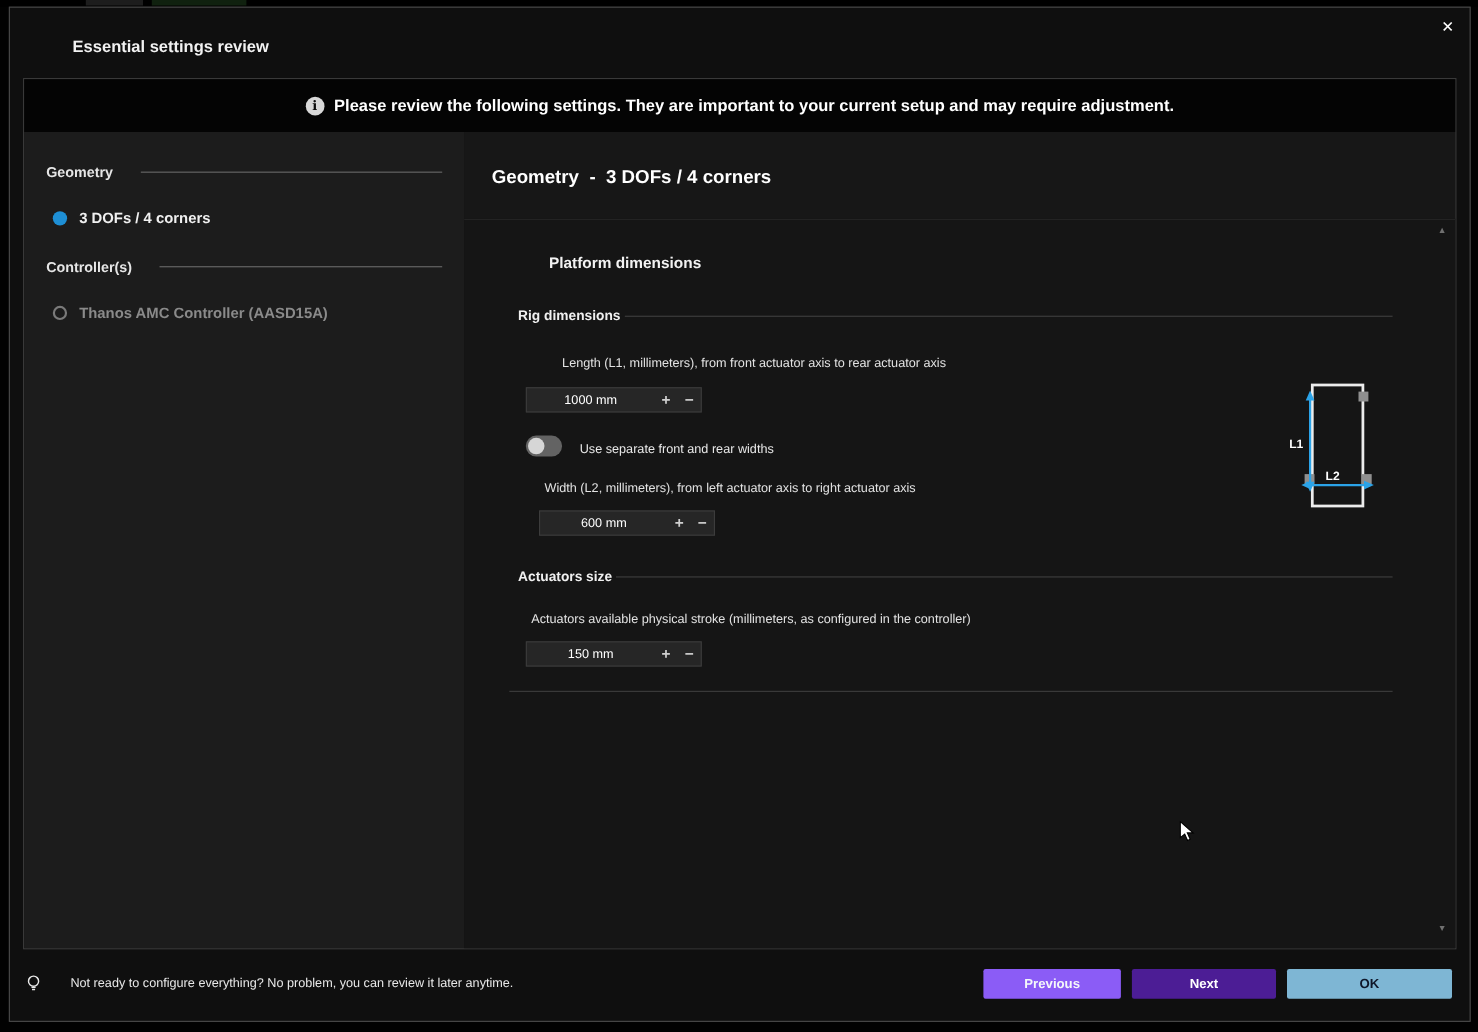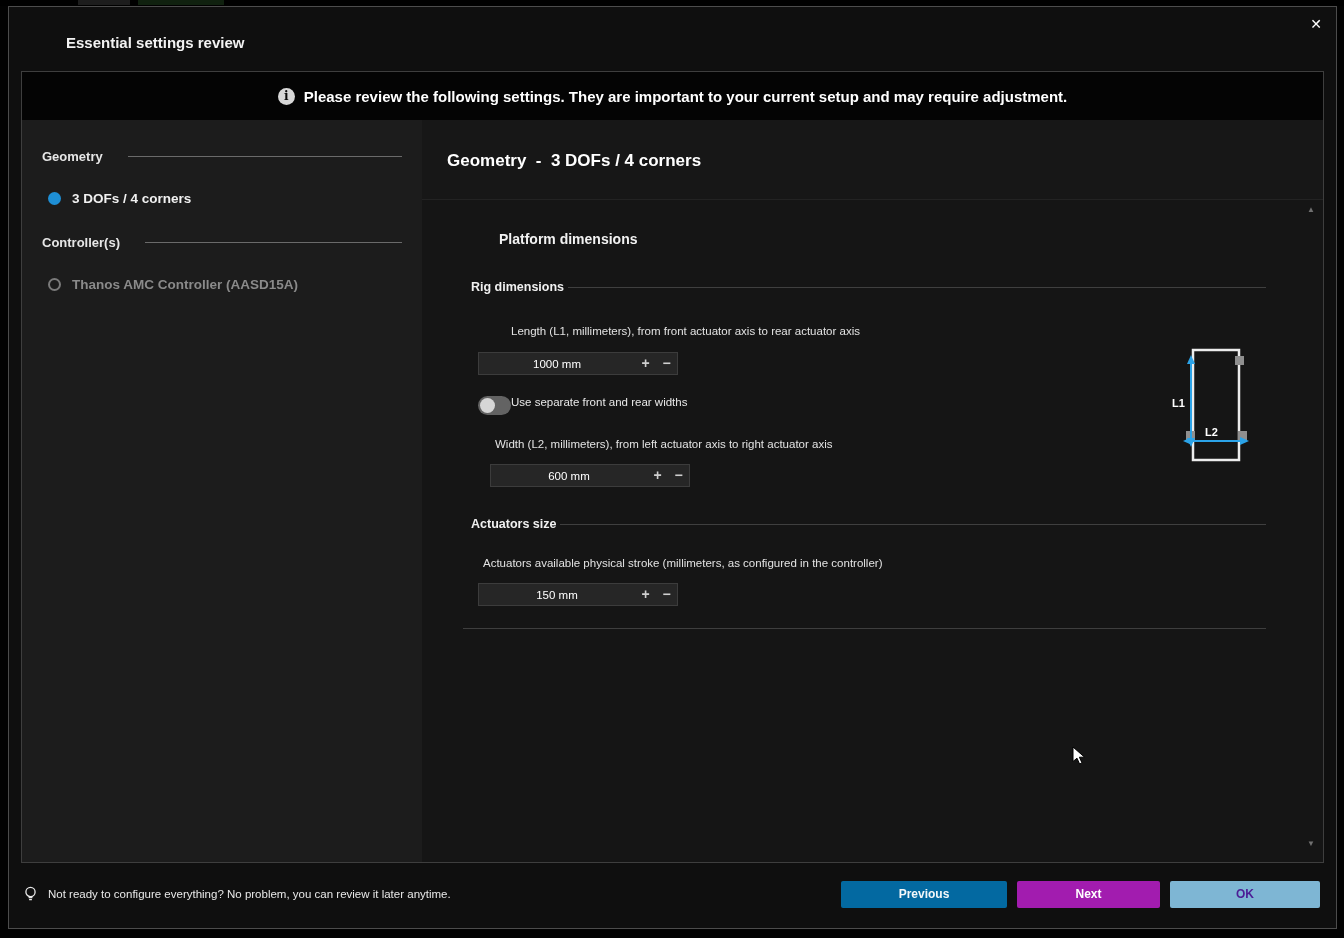--- a/index.html
+++ b/index.html
@@ -41,50 +41,50 @@
   .main-title { position:absolute; left:25px; top:31px; font-size:17px; font-weight:bold; color:#ffffff; white-space:pre; }
 
   .viewport { position:absolute; left:0; right:0; top:79px; bottom:0; background:#151515; border-top:1px solid #232323; }
 
   .section-title { position:absolute; left:39px; top:31px; font-size:14px; font-weight:bold; color:#f2f2f2;padding-left:38px; }
   .sub-header { position:absolute; display:flex; align-items:center; gap:4px; width:795px; left:49px; }
   .sub-header .hlabel { font-size:12.5px; font-weight:bold; color:#f0f0f0; white-space:nowrap; }
   .sub-header .rule { flex:1; height:1px; background:#3f3f3f; }
   .field-label { position:absolute; font-size:11.5px; color:#e2e2e2; white-space:nowrap; }
 
-  .spinner { position:absolute; width:200px; height:23px; background:#262626; border:1px solid #3c3c3c;
+  .spinner { position:absolute; width:160px; height:23px; background:#262626; border:1px solid #3c3c3c;
     display:flex; align-items:center; }
   .spin-value { flex:1; min-width:0; text-align:center; font-size:11.5px; color:#ffffff;
     background:transparent; border:none; outline:none; font-family:inherit; }
   .spin-btn { width:21px; flex:none; text-align:center; color:#cfcfcf; font-size:14px; font-weight:bold;
     line-height:21px; cursor:default; }
 
-  .toggle-row { position:absolute; display:flex; align-items:flex-start; gap:0; }
+  .toggle-row { position:absolute; display:flex; align-items:flex-end; gap:16px; }
   .toggle { width:33px; height:19px; border-radius:10px; background:#636363; position:relative; flex:none; }
   .toggle .knob { position:absolute; left:2px; top:2px; width:15px; height:15px; border-radius:50%; background:#d6d6d6; }
   .toggle-label { font-size:11.5px; color:#e8e8e8; white-space:nowrap; }
 
   .bottom-rule { position:absolute; left:41px; top:428px; width:803px; height:1px; background:#3e3e3e; }
 
   .diagram { position:absolute; left:745px; top:143px; }
 
   .scroll-arrow { position:absolute; right:6px; font-size:8px; color:#707070; width:12px; text-align:center; }
   .scroll-up { top:5px; }
   .scroll-down { bottom:14px; }
 
   .footer { position:absolute; left:12px; top:856px; width:1305px; height:62px;
     display:flex; align-items:center; }
-  .hint { display:flex; align-items:center; gap:10px; margin-left:2px; }
+  .hint { display:flex; align-items:center; gap:26px; margin-left:2px; }
   .hint-text { font-size:11.5px; color:#e8e8e8; }
   .btns { margin-left:auto; display:flex; gap:10px; margin-right:6px; }
   .btn { height:27px; border:none; border-radius:2px; font-size:12px; font-weight:bold;
     font-family:inherit; cursor:default; }
-  .btn-previous { width:166px; background:#0369a1; color:#f4f8fa; }
-  .btn-next { width:143px; background:#a21caf; color:#ffffff; }
-  .btn-ok { width:150px; background:#7eb6d4; color:#4c1d95; }
+  .btn-previous { width:125px; background:#8b5cf6; color:#f4f8fa; }
+  .btn-next { width:131px; background:#4c1d95; color:#ffffff; }
+  .btn-ok { width:150px; background:#7eb6d4; color:#0f172a; }
 
   .cursor { position:absolute; left:1072px; top:746px; pointer-events:none; }
 </style>
 </head>
 <body>
 
 <div class="screen-top">
   <div class="bg-tab1"></div>
   <div class="bg-tab2"></div>
 </div>

